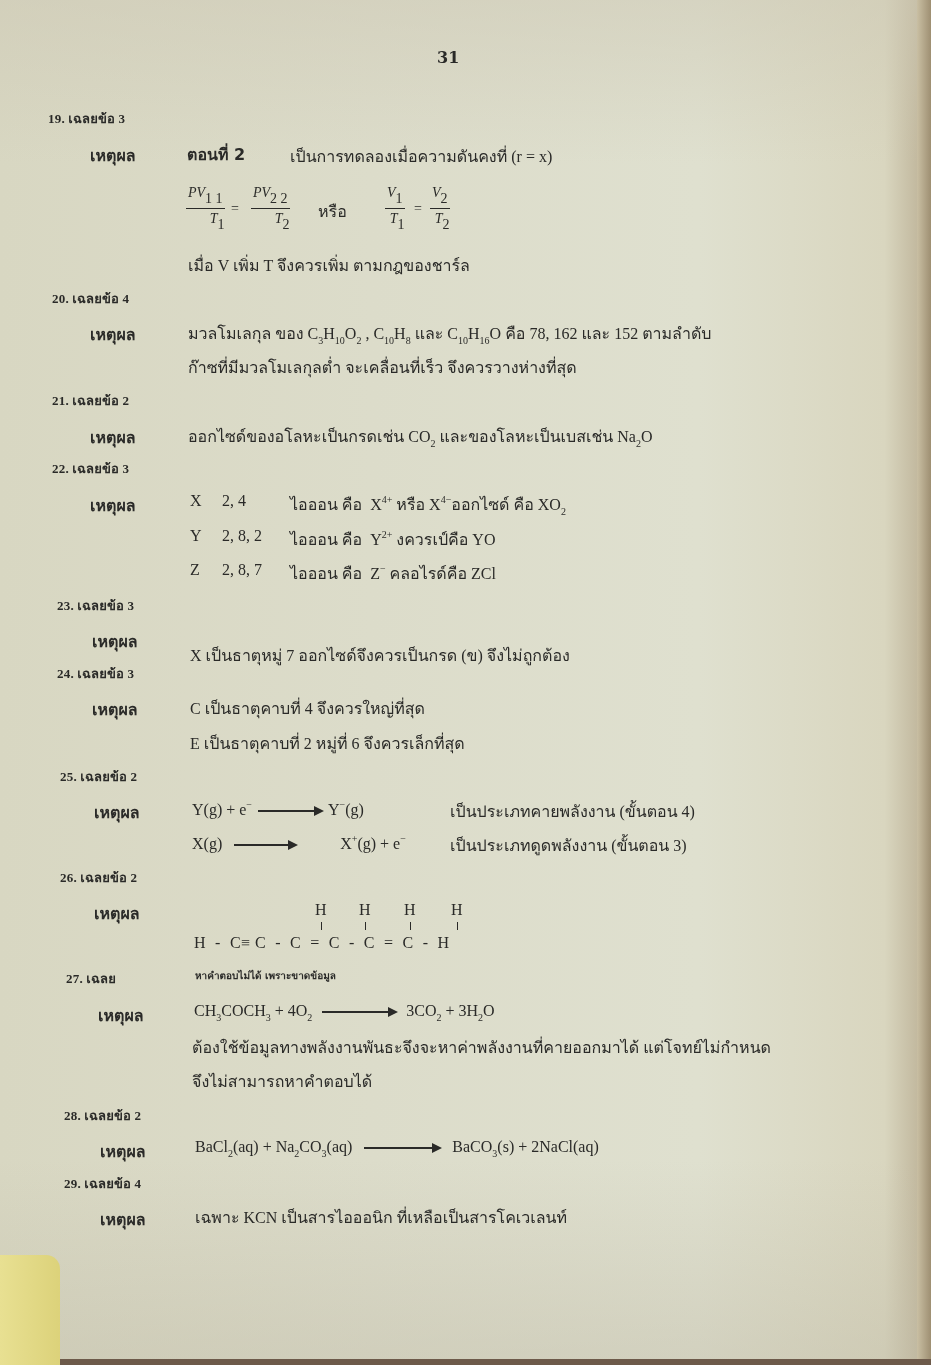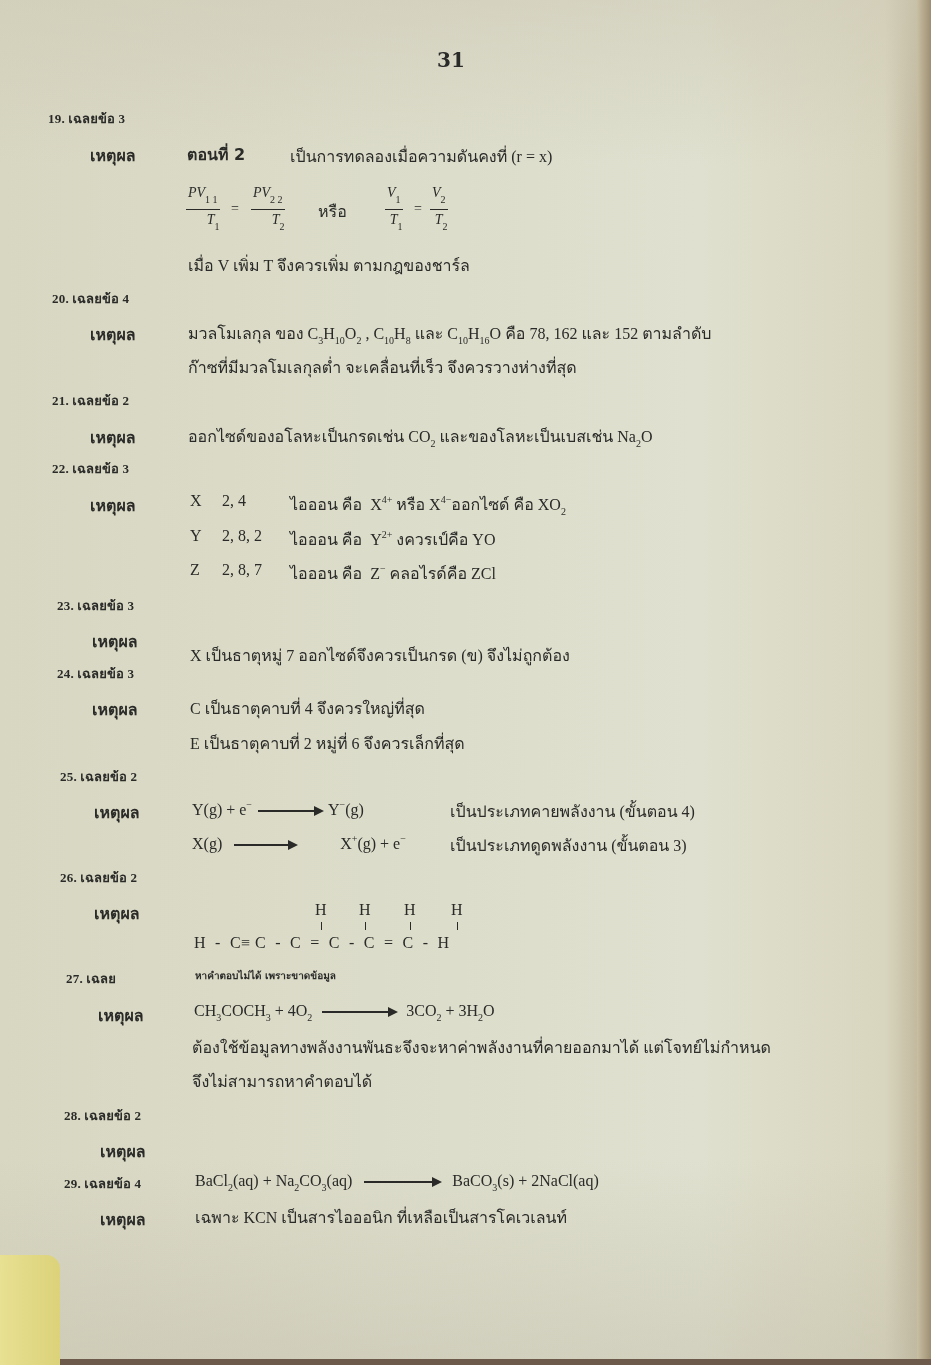--- a/index.html
+++ b/index.html
@@ -25,41 +25,41 @@
     position:absolute; left:55px; right:0; bottom:0; height:6px;
     background:#6d5a4a;
   }
   .sticky-note {
     position:absolute; left:0; top:1255px; width:60px; height:110px;
     background: linear-gradient(90deg, #e8e092, #dcd27a);
     border-radius:0 14px 0 0;
   }
   .page-number {
     position:absolute; left:437px; top:48px;
-    font-size:20px; font-weight:bold; font-family:"DejaVu Serif", serif;
+    font-size:16px; font-weight:bold; font-family:"DejaVu Serif", serif;
   }
   .q {
     position:absolute; font-weight:bold; font-size:13px;
     font-family:Liberation Serif, serif; letter-spacing:0.2px;
   }
   .lbl {
     position:absolute; font-weight:bold; font-size:16px;
     font-family:"DejaVu Sans", sans-serif;
   }
   .t {
     position:absolute; font-size:16px; white-space:nowrap;
     font-family:"Liberation Serif", serif;
   }
   .t sub { font-size:10px; vertical-align:-5px; }
   .t sup { font-size:10px; vertical-align:7px; }
   .bold { font-weight:bold; font-family:"DejaVu Sans", sans-serif;text-align:center; }
   .frac { position:absolute; text-align:center; font-family:"Liberation Serif", serif; font-style:italic; font-size:14px; }
   .frac .num { display:block; padding:0 2px; border-bottom:1px solid #2a2a28; line-height:18px; }
   .frac .den { display:block; line-height:20px;text-align:right; }
-  .frac sub { font-size:10px; font-style:normal; vertical-align:-6px; }
+  .frac sub { font-size:14px; font-style:normal; vertical-align:-6px; }
   .eq { position:absolute; font-size:14px; font-family:"Liberation Serif", serif; }
   .arrow { display:inline-block; width:64px; height:2px; background:#2a2a28; vertical-align:middle; position:relative; margin:0 6px; }
   .arrow::after { content:""; position:absolute; right:-2px; top:-4px; border-left:10px solid #2a2a28; border-top:5px solid transparent; border-bottom:5px solid transparent; }
   .chem { position:absolute; font-family:"Liberation Serif", serif; font-size:16px; white-space:pre; }
   .bond { position:absolute; width:1px; height:8px; background:#2a2a28; }
 </style>
 </head>
 <body>
 
 <div class="page"></div>
@@ -167,19 +167,19 @@
 <div class="t bold" style="left:195px;top:968px;font-size:10px">หาคำตอบไม่ได้ เพราะขาดข้อมูล</div>
 <div class="lbl" style="left:98px;top:1003px">เหตุผล</div>
 <div class="t" style="left:194px;top:1002px">
   <span>CH</span><sub>3</sub><span>COCH</span><sub>3</sub><span> + 4O</span><sub>2</sub><span class="arrow" style="width:74px;margin:0 10px"></span><span>3CO</span><sub>2</sub><span> + 3H</span><sub>2</sub><span>O</span>
 </div>
 <div class="t" style="left:192px;top:1035px">ต้องใช้ข้อมูลทางพลังงานพันธะจึงจะหาค่าพลังงานที่คายออกมาได้ แต่โจทย์ไม่กำหนด</div>
 <div class="t" style="left:192px;top:1069px">จึงไม่สามารถหาคำตอบได้</div>
 
 <div class="q" style="left:64px;top:1105px">28. เฉลยข้อ 2</div>
 <div class="lbl" style="left:100px;top:1139px">เหตุผล</div>
-<div class="t" style="left:195px;top:1172px">
+<div class="t" style="left:195px;top:1138px">
   <span>BaCl</span><sub>2</sub><span>(aq) + Na</span><sub>2</sub><span>CO</span><sub>3</sub><span>(aq)</span><span class="arrow" style="width:76px;margin:0 12px"></span><span>BaCO</span><sub>3</sub><span>(s) + 2NaCl(aq)</span>
 </div>
 
 <div class="q" style="left:64px;top:1173px">29. เฉลยข้อ 4</div>
 <div class="lbl" style="left:100px;top:1207px">เหตุผล</div>
 <div class="t" style="left:195px;top:1205px">เฉพาะ KCN เป็นสารไอออนิก ที่เหลือเป็นสารโคเวเลนท์</div>
 
 </body></html>

